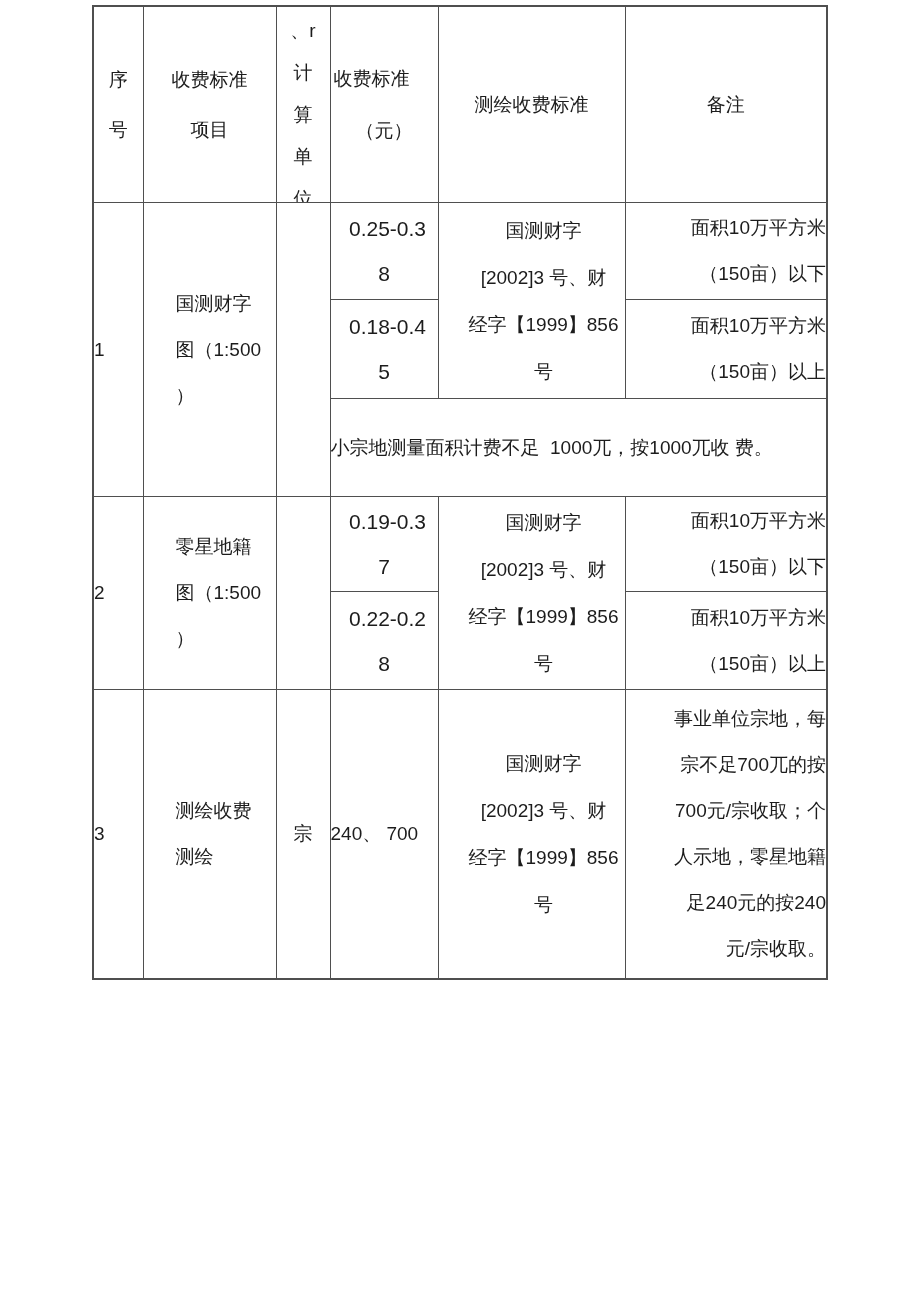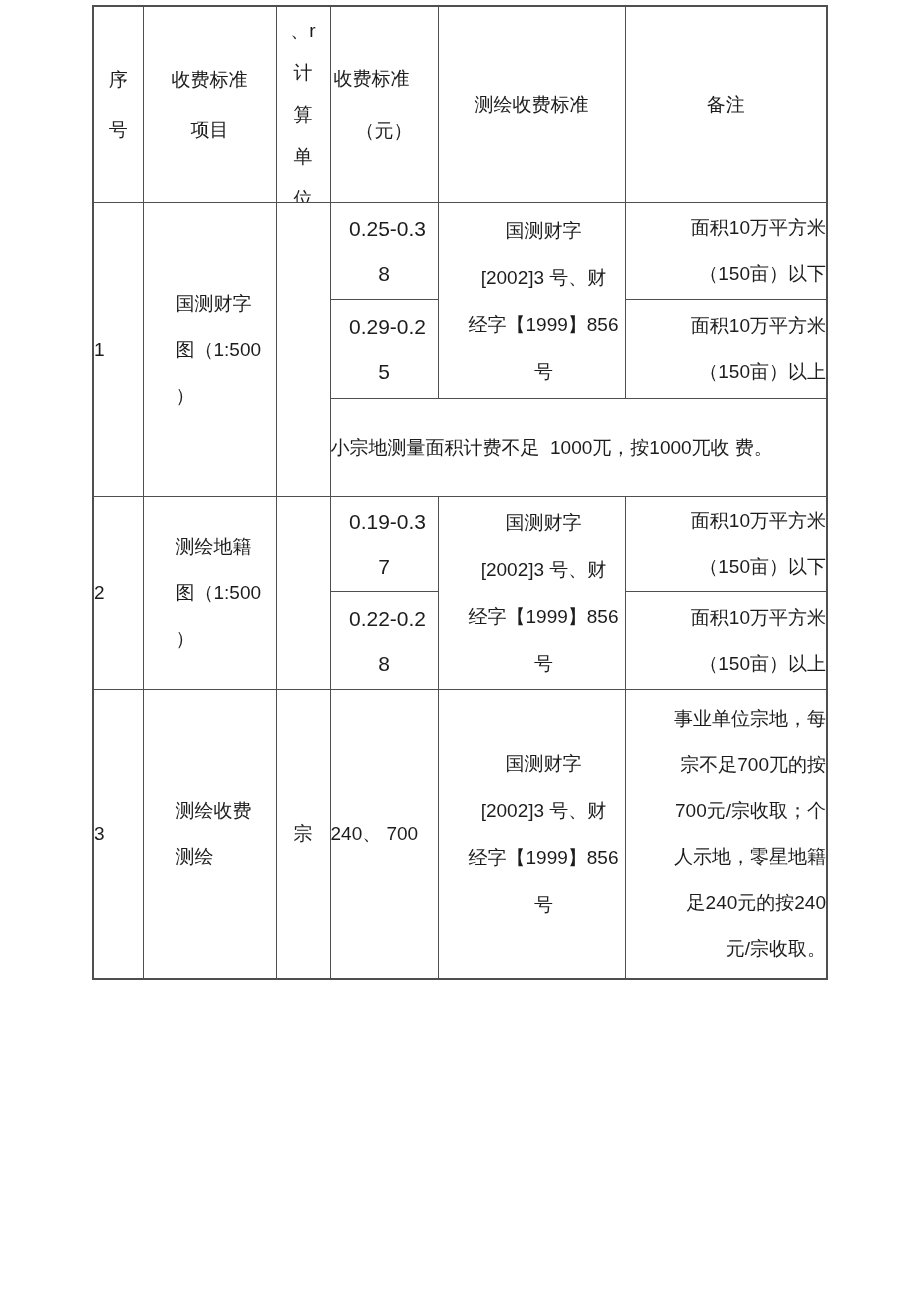--- a/index.html
+++ b/index.html
@@ -140,36 +140,36 @@
 经字【1999】856
 号</div>
       </td>
       <td class="remark-cell">
         <div class="ml">面积10万平方米
 （150亩）以下</div>
       </td>
     </tr>
     <tr class="h-r1b">
       <td>
-        <div class="fee-l1">0.29-0.2</div>
+        <div class="fee-l1">0.18-0.4</div>
         <div class="fee-l2">5</div>
       </td>
       <td class="remark-cell">
         <div class="ml">面积10万平方米
 （150亩）以上</div>
       </td>
     </tr>
     <tr class="h-note">
       <td class="note-cell" colspan="3">小宗地测量面积计费不足  1000兀，按1000兀收 费。</td>
     </tr>
 
     <tr class="h-r2a">
       <td class="seq-cell" rowspan="2">2</td>
       <td class="item-cell" rowspan="2">
-        <div class="ml">测绘地籍
+        <div class="ml">零星地籍
 图（1:500 ）</div>
       </td>
       <td class="unit-cell" rowspan="2"></td>
       <td>
         <div class="fee-l1">0.19-0.3</div>
         <div class="fee-l2">7</div>
       </td>
       <td class="doc-cell" rowspan="2">
         <div class="ml">国测财字
 [2002]3 号、财

